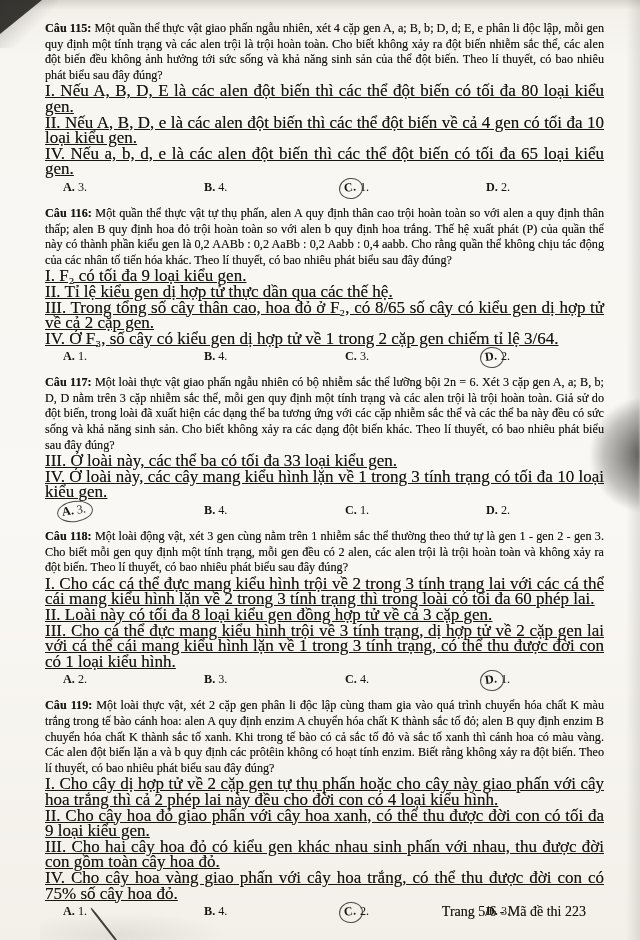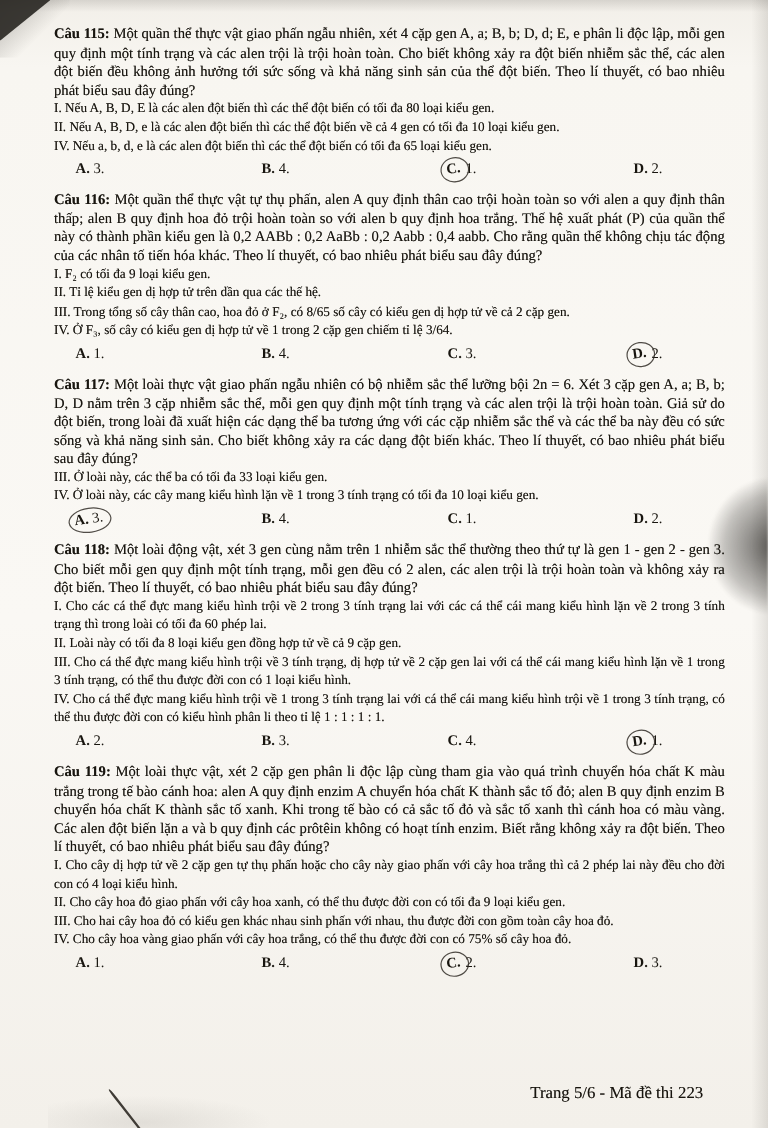--- a/index.html
+++ b/index.html
@@ -40,23 +40,23 @@
   }
   .pen-stroke{
     position:absolute;left:104px;top:903px;width:2px;height:46px;
     background:#403c36;transform:rotate(-38deg);border-radius:40%/8px;
   }
   
   .q{margin-bottom:10px;}
   .qtext{margin:0;text-align:justify;font-size:12.2px;line-height:15.6px;
     text-shadow:0 0 .4px rgba(20,18,14,.55);}
   .qlabel{font-weight:bold;}
-  .stmt{font-size:11px;line-height:15.6px;text-align:justify;
-    text-shadow:0 0 .4px rgba(20,18,14,.55);}
-  .opts{display:flex;padding-left:18px;margin-top:2px;font-size:12.2px;line-height:17px;gap:14px;}
+  .stmt{font-size:17px;line-height:15.6px;text-align:justify;
+    text-shadow:0 0 .4px rgba(20,18,14,.55);text-decoration:underline;}
+  .opts{display:flex;padding-left:18px;margin-top:2px;font-size:12.2px;line-height:17px;}
   .opt{width:141px;white-space:nowrap;}
   .opt:last-child{width:auto;}
   .opt-letter{font-weight:bold;}
   .pen-circle{
     display:inline-block;border:1.7px solid rgba(50,46,40,.85);border-radius:50%;
     padding:0 6px 2px 4px;margin:-3px -6px -5px -6px;transform:rotate(-8deg);
   }
   .footer{
     position:absolute;right:54px;bottom:20px;font-size:14px;
     text-shadow:0 0 .4px rgba(20,18,14,.5);
@@ -76,21 +76,21 @@
       <span class="opt"><span class="opt-letter">A.</span> <span>3.</span></span>
       <span class="opt"><span class="opt-letter">B.</span> <span>4.</span></span>
       <span class="opt"><span class="opt-letter pen-circle">C.</span> <span>1.</span></span>
       <span class="opt"><span class="opt-letter">D.</span> <span>2.</span></span>
     </div>
   </section>
 
   <section class="q">
     <p class="qtext"><b class="qlabel">Câu 116:</b> <span>Một quần thể thực vật tự thụ phấn, alen A quy định thân cao trội hoàn toàn so với alen a quy định thân thấp; alen B quy định hoa đỏ trội hoàn toàn so với alen b quy định hoa trắng. Thế hệ xuất phát (P) của quần thể này có thành phần kiểu gen là 0,2 AABb : 0,2 AaBb : 0,2 Aabb : 0,4 aabb. Cho rằng quần thể không chịu tác động của các nhân tố tiến hóa khác. Theo lí thuyết, có bao nhiêu phát biểu sau đây đúng?</span></p>
     <div class="stmt">I. F₂ có tối đa 9 loại kiểu gen.</div>
-    <div class="stmt">II. Tỉ lệ kiểu gen dị hợp tử trên dần qua các thế hệ.</div>
+    <div class="stmt">II. Tỉ lệ kiểu gen dị hợp tử thực dần qua các thế hệ.</div>
     <div class="stmt">III. Trong tổng số cây thân cao, hoa đỏ ở F₂, có 8/65 số cây có kiểu gen dị hợp tử về cả 2 cặp gen.</div>
     <div class="stmt">IV. Ở F₃, số cây có kiểu gen dị hợp tử về 1 trong 2 cặp gen chiếm tỉ lệ 3/64.</div>
     <div class="opts">
       <span class="opt"><span class="opt-letter">A.</span> <span>1.</span></span>
       <span class="opt"><span class="opt-letter">B.</span> <span>4.</span></span>
       <span class="opt"><span class="opt-letter">C.</span> <span>3.</span></span>
       <span class="opt"><span class="opt-letter pen-circle">D.</span> <span>2.</span></span>
     </div>
   </section>
 
@@ -102,23 +102,22 @@
       <span class="opt"><span class="pen-circle"><span class="opt-letter">A.</span> <span>3.</span></span></span>
       <span class="opt"><span class="opt-letter">B.</span> <span>4.</span></span>
       <span class="opt"><span class="opt-letter">C.</span> <span>1.</span></span>
       <span class="opt"><span class="opt-letter">D.</span> <span>2.</span></span>
     </div>
   </section>
 
   <section class="q">
     <p class="qtext"><b class="qlabel">Câu 118:</b> <span>Một loài động vật, xét 3 gen cùng nằm trên 1 nhiễm sắc thể thường theo thứ tự là gen 1 - gen 2 - gen 3. Cho biết mỗi gen quy định một tính trạng, mỗi gen đều có 2 alen, các alen trội là trội hoàn toàn và không xảy ra đột biến. Theo lí thuyết, có bao nhiêu phát biểu sau đây đúng?</span></p>
     <div class="stmt">I. Cho các cá thể đực mang kiểu hình trội về 2 trong 3 tính trạng lai với các cá thể cái mang kiểu hình lặn về 2 trong 3 tính trạng thì trong loài có tối đa 60 phép lai.</div>
-    <div class="stmt">II. Loài này có tối đa 8 loại kiểu gen đồng hợp tử về cả 9 cặp gen.</div>
+    <div class="stmt">II. Loài này có tối đa 8 loại kiểu gen đồng hợp tử về cả 3 cặp gen.</div>
     <div class="stmt">III. Cho cá thể đực mang kiểu hình trội về 3 tính trạng, dị hợp tử về 2 cặp gen lai với cá thể cái mang kiểu hình lặn về 1 trong 3 tính trạng, có thể thu được đời con có 1 loại kiểu hình.</div>
-    <div class="stmt">IV. Cho cá thể đực mang kiểu hình trội về 1 trong 3 tính trạng lai với cá thể cái mang kiểu hình trội về 1 trong 3 tính trạng, có thể thu được đời con có kiểu hình phân li theo tỉ lệ 1 : 1 : 1 : 1.</div>
     <div class="opts">
       <span class="opt"><span class="opt-letter">A.</span> <span>2.</span></span>
       <span class="opt"><span class="opt-letter">B.</span> <span>3.</span></span>
       <span class="opt"><span class="opt-letter">C.</span> <span>4.</span></span>
       <span class="opt"><span class="opt-letter pen-circle">D.</span> <span>1.</span></span>
     </div>
   </section>
 
   <section class="q">
     <p class="qtext"><b class="qlabel">Câu 119:</b> <span>Một loài thực vật, xét 2 cặp gen phân li độc lập cùng tham gia vào quá trình chuyển hóa chất K màu trắng trong tế bào cánh hoa: alen A quy định enzim A chuyển hóa chất K thành sắc tố đỏ; alen B quy định enzim B chuyển hóa chất K thành sắc tố xanh. Khi trong tế bào có cả sắc tố đỏ và sắc tố xanh thì cánh hoa có màu vàng. Các alen đột biến lặn a và b quy định các prôtêin không có hoạt tính enzim. Biết rằng không xảy ra đột biến. Theo lí thuyết, có bao nhiêu phát biểu sau đây đúng?</span></p>

